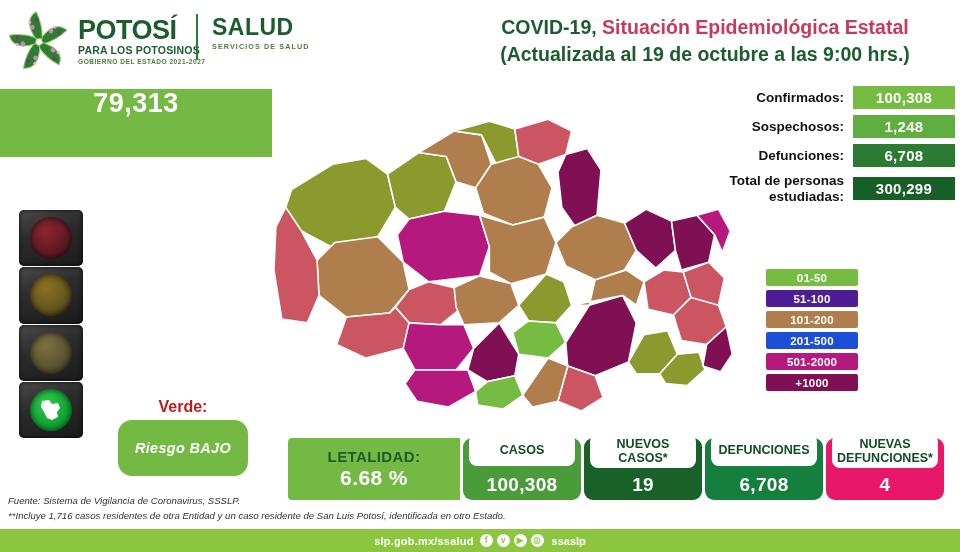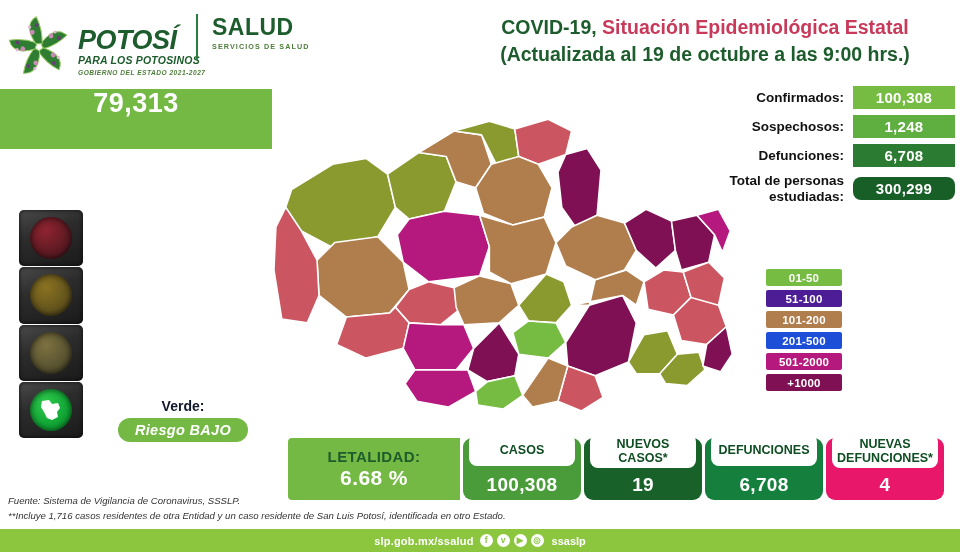--- a/index.html
+++ b/index.html
@@ -5,40 +5,40 @@
   * { box-sizing: border-box; margin: 0; padding: 0; }
   body {
     width: 960px; height: 552px;
     background: #ffffff;
     font-family: "Liberation Sans", sans-serif;
     position: relative;
     overflow: hidden;
   }
 
   
-  #logo-block { position: absolute; left: 8px; top: 6px; width: 300px; height: 72px; display: flex; align-items: flex-end; font-style: italic; }
+  #logo-block { position: absolute; left: 8px; top: 6px; width: 300px; height: 72px; display: flex; align-items: center; }
   #logo-emblem { width: 62px; height: 62px; position: relative; flex: none; }
   #logo-text { margin-left: 8px; }
   .logo-potosi { font-size: 27px; font-weight: bold; color: #1d5c2c; letter-spacing: -0.5px; line-height: 1; }
   .logo-sub1 { font-size: 10.5px; font-weight: bold; color: #1d5c2c; letter-spacing: 0.2px; line-height: 1.3; }
   .logo-sub2 { font-size: 6.6px; font-weight: bold; color: #4e7d3a; letter-spacing: 0.5px; line-height: 1.5; }
   #logo-divider { position: absolute; left: 196px; top: 14px; width: 2px; height: 46px; background: #2b7d3e; }
   #salud-block { position: absolute; left: 212px; top: 16px; }
   .salud-main { font-size: 23px; font-weight: bold; color: #1d5c2c; letter-spacing: 0.5px; line-height: 1; }
   .salud-sub { font-size: 7.2px; font-weight: bold; color: #4e7d3a; letter-spacing: 1.1px; margin-top: 3px; }
 
   
   #title-block { position: absolute; left: 455px; top: 14px; width: 500px; text-align: center; }
   .title-line { font-size: 19.5px; font-weight: bold; line-height: 1.38; white-space: nowrap; }
   .t-green { color: #1d5c2c; }
   .t-red { color: #c8395a; }
 
   
   #altas-box {
-    position: absolute; left: 0; top: 89px; width: 272px; height: 60px;
+    position: absolute; left: 0; top: 89px; width: 272px; height: 68px;
     background: #74b943; color: #ffffff; text-align: center;
     display: flex; flex-direction: column; justify-content: space-between; gap: 43px;
   }
   #altas-number { font-size: 27px; font-weight: bold; letter-spacing: 0.5px; line-height: 1.05; }
   #altas-label { font-size: 15px; letter-spacing: 1.2px; line-height: 1.2; }
 
   
   #traffic-light {
     position: absolute; left: 19px; top: 210px; width: 64px; height: 228px;
     display: flex; flex-direction: column; gap: 1px;
@@ -50,45 +50,45 @@
   }
   .tl-lamp { width: 42px; height: 42px; border-radius: 50%; position: relative; box-shadow: inset 0 0 6px rgba(0,0,0,.7); }
   .tl-red   { background: radial-gradient(circle at 38% 32%, #8e2430 0%, #5d1a22 60%, #30101a 100%); }
   .tl-amber { background: radial-gradient(circle at 38% 32%, #8a7221 0%, #63541d 60%, #2e2a14 100%); }
   .tl-amber2{ background: radial-gradient(circle at 38% 32%, #7c7140 0%, #585230 60%, #2b2a1c 100%); }
   .tl-green { background: radial-gradient(circle at 38% 32%, #2fc74c 0%, #10a534 60%, #0a7d26 100%); }
   .tl-silhouette { position: absolute; left: 50%; top: 50%; transform: translate(-50%,-50%); }
 
   
   #riesgo-block { position: absolute; left: 118px; top: 398px; width: 130px; text-align: center; }
-  #riesgo-title { font-size: 14px; font-weight: bold; color: #0f172a; margin-bottom: 4px; }
+  #riesgo-title { font-size: 16px; font-weight: bold; color: #b91c1c; margin-bottom: 4px; }
   #riesgo-pill {
     background: #74b943; color: #ffffff; font-style: italic; font-weight: bold;
-    font-size: 14.5px; border-radius: 14px; padding: 4px 6px; letter-spacing: 0.3px;
+    font-size: 14.5px; border-radius: 14px; padding: 20px 6px; letter-spacing: 0.3px;
   }
 
   
   #map-wrap { position: absolute; left: 272px; top: 110px; width: 470px; height: 320px; }
   #map-svg { width: 100%; height: 100%; display: block; }
 
   
   #stats-panel { position: absolute; left: 700px; top: 86px; width: 255px; }
   .stat-row { display: flex; align-items: center; justify-content: flex-end; margin-bottom: 6px; }
   .stat-label {
     font-size: 13.5px; font-weight: bold; color: #111111; text-align: right;
     padding-right: 9px; line-height: 1.15; flex: 1;
   }
   .stat-value {
     width: 102px; height: 23px; flex: none; color: #ffffff; font-weight: bold;
     font-size: 15px; display: flex; align-items: center; justify-content: center;
     letter-spacing: 0.3px;
   }
 
   
-  #legend { position: absolute; left: 766px; top: 269px; width: 76px; text-align: right; }
+  #legend { position: absolute; left: 766px; top: 269px; width: 92px; text-align: right; }
   .legend-item {
     height: 17px; margin-bottom: 4px; border-radius: 2px;
     color: #ffffff; font-weight: bold; font-size: 11.5px;
     display: flex; align-items: center; justify-content: center; letter-spacing: 0.2px;
   }
 
   
   #metrics { position: absolute; left: 288px; top: 438px; height: 62px; display: flex; align-items: stretch; }
   #letalidad {
     width: 172px; background: #74b943; border-radius: 4px 0 0 4px;
@@ -267,21 +267,21 @@
     <div class="stat-row">
       <div class="stat-label">Sospechosos:</div>
       <div class="stat-value" style="background: rgb(95, 174, 64);">1,248</div>
     </div>
     <div class="stat-row">
       <div class="stat-label">Defunciones:</div>
       <div class="stat-value" style="background: rgb(43, 124, 50);">6,708</div>
     </div>
     <div class="stat-row">
       <div class="stat-label">Total de personas estudiadas:</div>
-      <div class="stat-value" style="background: rgb(24, 94, 39); border-radius: 8px;">300,299</div>
+      <div class="stat-value" style="background: rgb(24, 94, 39);">300,299</div>
     </div>
   </div>
 
 <div id="legend">
     <div class="legend-item" style="background: rgb(118, 188, 67);">01-50</div>
     <div class="legend-item" style="background: #4c1d95;">51-100</div>
     <div class="legend-item" style="background: rgb(176, 125, 77);">101-200</div>
     <div class="legend-item" style="background: #1d4ed8;">201-500</div>
     <div class="legend-item" style="background: rgb(182, 25, 126);">501-2000</div>
     <div class="legend-item" style="background: rgb(126, 16, 83);">+1000</div>

